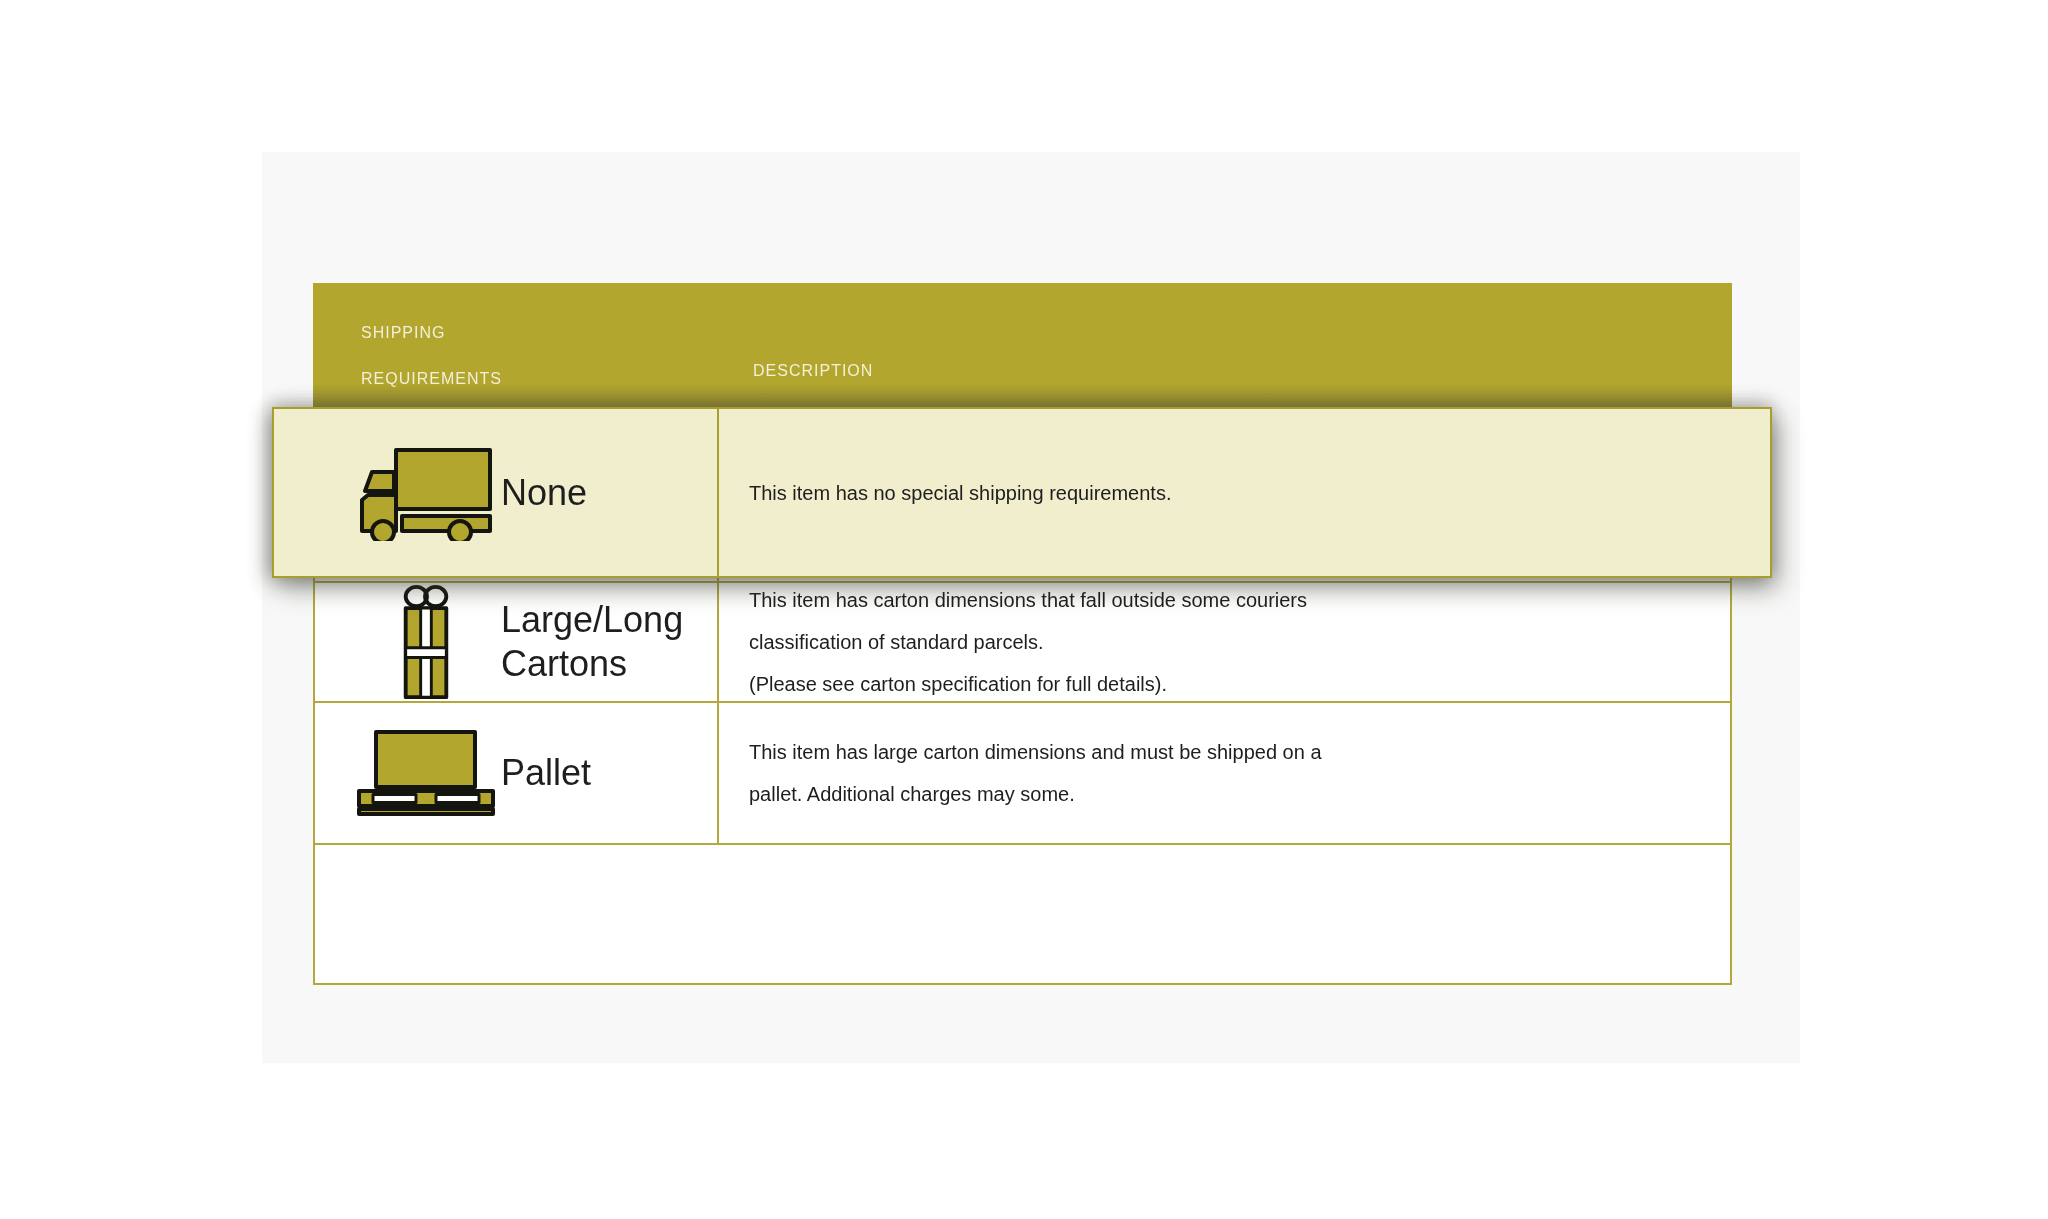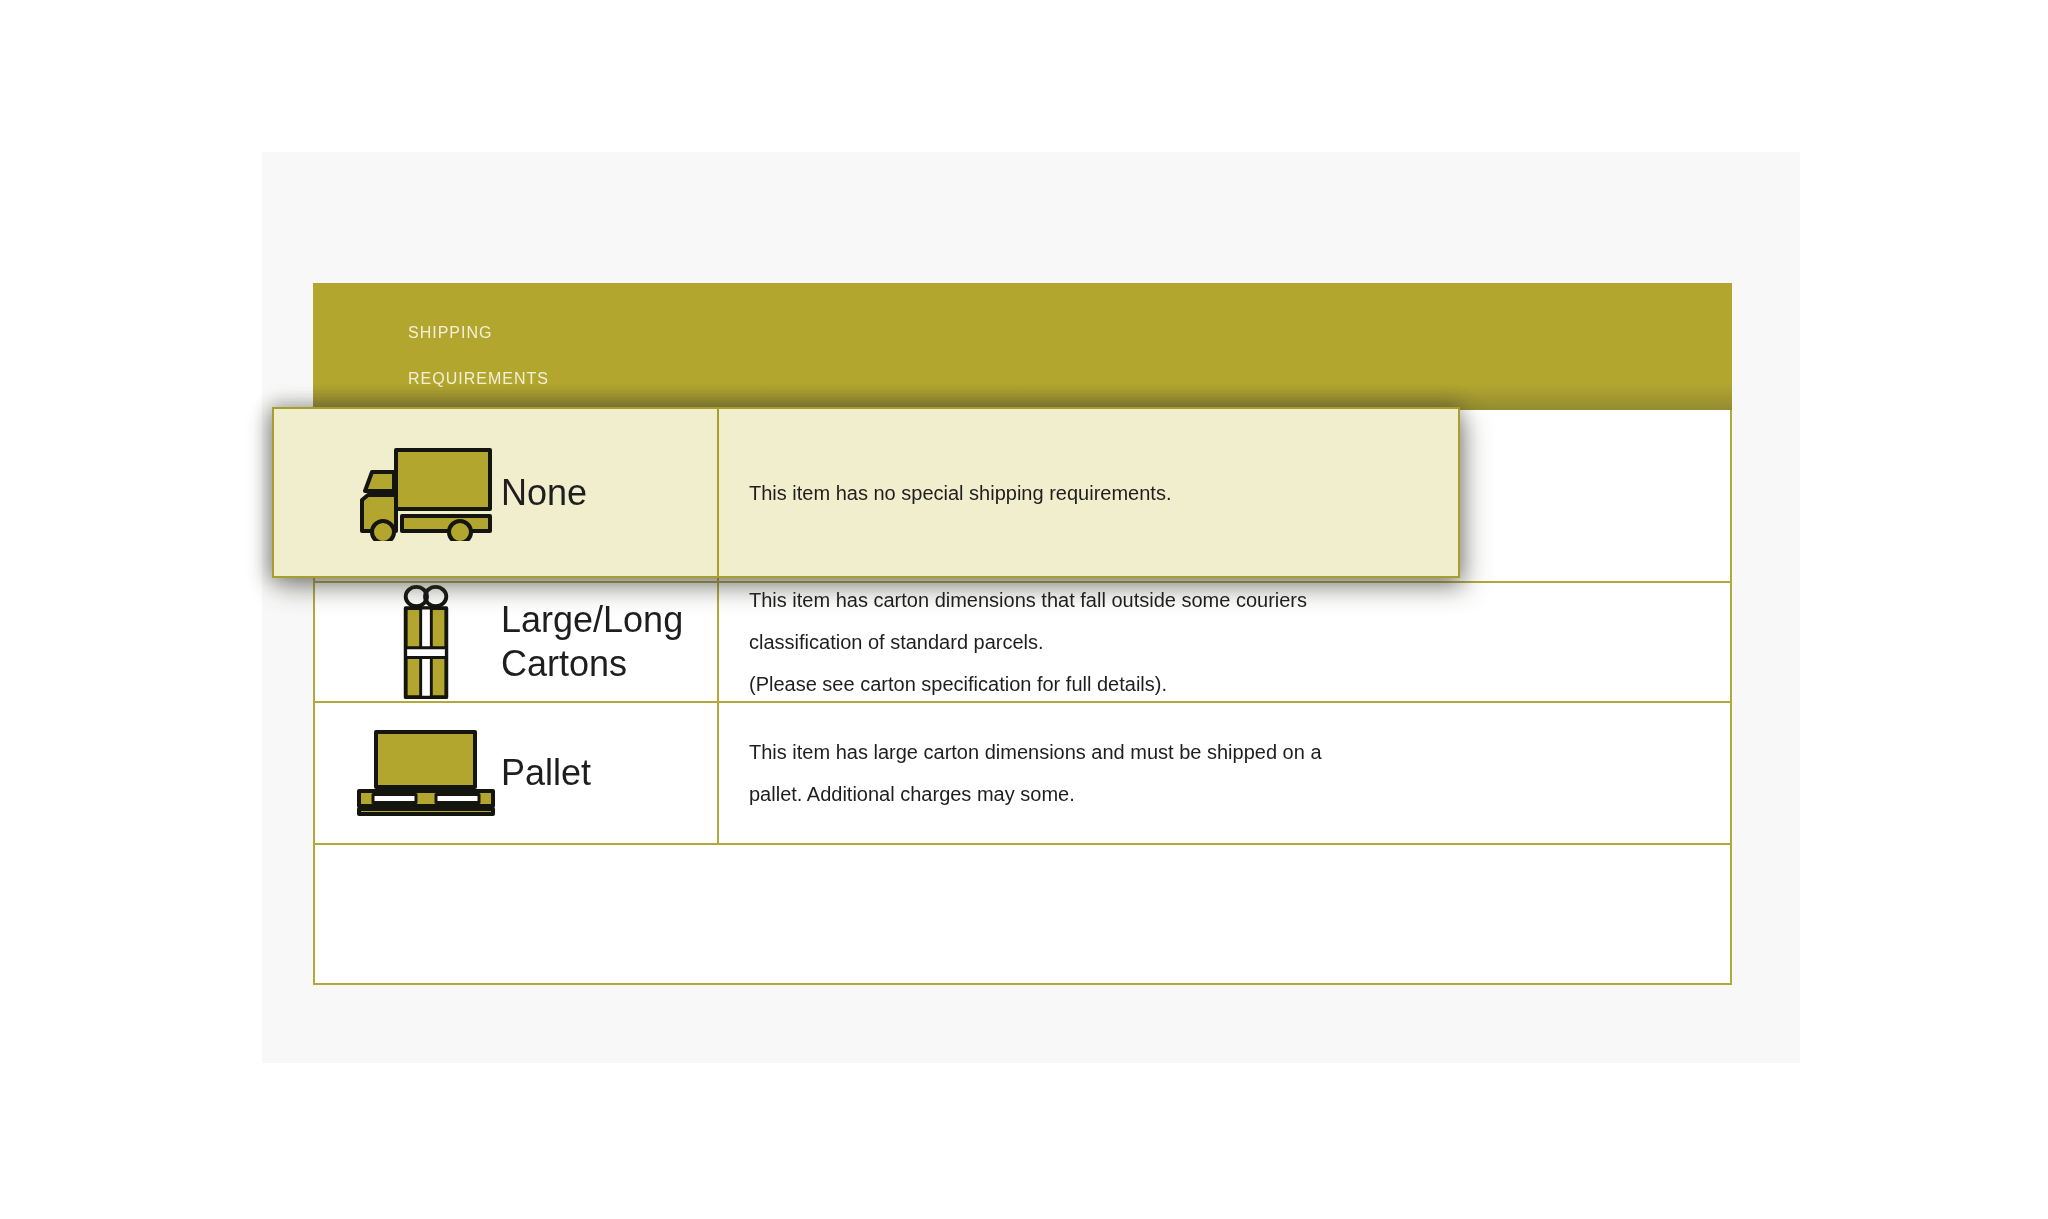--- a/index.html
+++ b/index.html
@@ -23,40 +23,40 @@
   }
   .bg-panel{position:absolute;left:262px;top:152px;width:1538px;height:911px;background:var(--panel-bg);}
   .ship-table{position:absolute;left:313px;top:283px;width:1419px;}
 
   
   .thead{position:relative;display:flex;height:127px;background:var(--accent-olive);}
   .thead::after{content:"";position:absolute;left:0;right:0;bottom:0;height:26px;
     background:linear-gradient(to bottom,rgba(70,70,55,0),rgba(70,70,55,0.28));pointer-events:none;}
   .th{display:flex;align-items:flex-end;color:var(--header-text);
 Image      font-size:36px;line-height:46px;letter-spacing:1px;white-space:pre-line;box-sizing:border-box;}
-  .th-ship{width:404px;padding:0 0 8px 48px;margin-left:47px;}
+  .th-ship{width:404px;padding:0 0 8px 48px;}
   .th-desc{flex:1;padding:0 0 16px 36px;}
 
   
   .tbody{background:#fff;border:2px solid var(--grid-border);border-top:none;box-sizing:border-box;}
   .trow{display:flex;box-sizing:border-box;}
   .trow + .trow{border-top:2px solid var(--grid-border);}
   .row-1{height:171px;}
   .row-2{height:120px;}
   .row-3{height:142px;}
   .row-4{height:140px;}
   .cell-label{width:404px;display:flex;align-items:center;box-sizing:border-box;
     border-right:2px solid var(--grid-border);padding-left:36px;}
   .icon-box{width:150px;display:flex;justify-content:center;align-items:center;flex:none;}
   .label-text{font-size:36px;line-height:44px;white-space:pre-line;color:var(--body-text);}
   .cell-desc{flex:1;display:flex;align-items:center;box-sizing:border-box;
     padding:6px 20px 6px 30px;font-size:20px;line-height:42px;white-space:pre-line;color:var(--body-text);}
 
   
-  .popup-row{position:absolute;left:-41px;top:124px;width:1188px;height:171px;z-index:3;
+  .popup-row{position:absolute;left:-41px;top:124px;width:1500px;height:171px;z-index:3;
     display:flex;background:var(--row-highlight-bg);border:2px solid var(--highlight-border);
     box-sizing:border-box;
     box-shadow:6px 10px 24px rgba(60,60,50,.45),-6px 4px 18px rgba(60,60,50,.30),0 -6px 16px rgba(60,60,50,.22);}
   .popup-row .cell-label{width:445px;border-right:2px solid var(--highlight-border);padding-left:77px;}
 
   
   svg.req-icon{display:block;}
   .fillshape{fill:var(--icon-fill);stroke:var(--icon-outline);stroke-width:4;stroke-linejoin:round;}
   .whiteshape{fill:#ffffff;stroke:var(--icon-outline);stroke-width:3;stroke-linejoin:round;}
   .loop{fill:none;stroke:var(--icon-outline);stroke-width:4;}
@@ -65,20 +65,21 @@
 <body>
 
 <div class="canvas">
   <div class="bg-panel"></div>
 
   <div class="ship-table">
 
     <div class="thead">
       <div class="th th-ship">SHIPPING
 REQUIREMENTS</div>
+      <div class="th th-desc">DESCRIPTION</div>
     </div>
 
     <div class="tbody">
 
       <div class="trow row-1">
         <div class="cell-label"></div>
         <div class="cell-desc"></div>
       </div>
 
       <div class="trow row-2">

